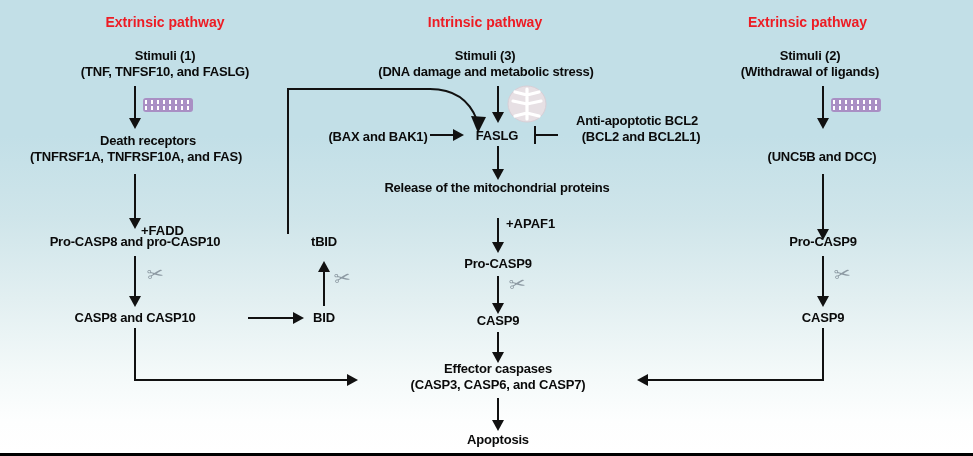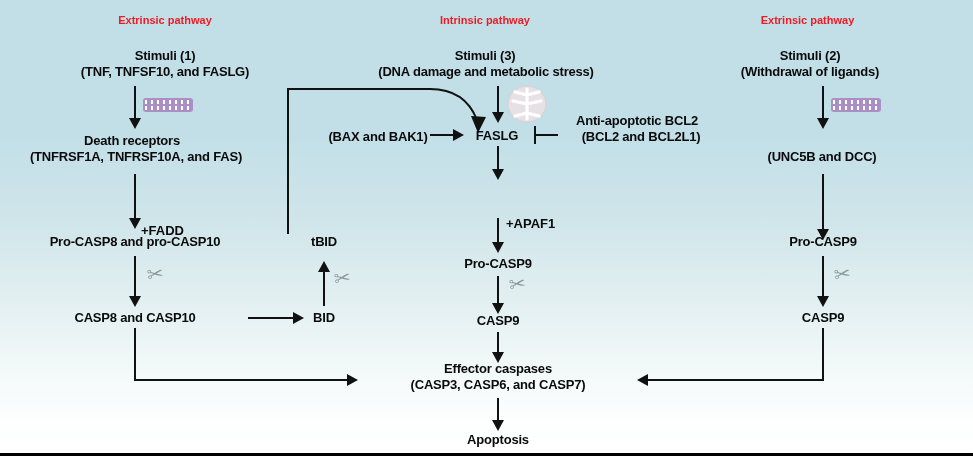--- a/index.html
+++ b/index.html
@@ -20,21 +20,21 @@
     font-weight:bold;
     font-size:13px;
     line-height:15px;
     text-align:center;
     white-space:nowrap;
     letter-spacing:-0.2px;
   }
   .header{
     position:absolute;
     font-weight:bold;
-    font-size:11px;
+    font-size:14px;
     text-align:center;
     white-space:nowrap;
     color:#ed1c24;
   }
   
   .vline{position:absolute;background:#111;width:2px;}
   .hline{position:absolute;background:#111;height:2px;}
   .arrow-down{
     position:absolute;width:0;height:0;
     border-left:6px solid transparent;
@@ -90,21 +90,21 @@
   <div class="header" style="left:385px;top:14px;width:200px;">Intrinsic pathway</div>
   <div class="header" style="left:700px;top:14px;width:215px;">Extrinsic pathway</div>
 
   <div class="node" style="left:60px;top:48px;width:210px;">Stimuli (1)</div>
   <div class="node" style="left:35px;top:64px;width:260px;">(TNF, TNFSF10, and FASLG)</div>
 
   <div class="vline" style="left:134px;top:86px;height:36px;"></div>
   <div class="arrow-down" style="left:129px;top:118px;"></div>
   <div class="membrane" style="left:143px;top:98px;width:50px;height:14px;"></div>
 
-  <div class="node" style="left:56px;top:133px;width:152px;text-align:center;">Death receptors</div>
+  <div class="node" style="left:72px;top:133px;width:152px;text-align:center;">Death receptors</div>
   <div class="node" style="left:10px;top:149px;width:252px;">(TNFRSF1A, TNFRSF10A, and FAS)</div>
 
   <div class="vline" style="left:134px;top:174px;height:49px;"></div>
   <div class="arrow-down" style="left:129px;top:218px;"></div>
   <div class="label-note" style="left:141px;top:188px;margin-top:35px;">+FADD</div>
 
   <div class="node" style="left:19px;top:234px;width:232px;">Pro-CASP8 and pro-CASP10</div>
 
   <div class="vline" style="left:134px;top:256px;height:46px;"></div>
   <div class="arrow-down" style="left:129px;top:296px;"></div>
@@ -150,20 +150,21 @@
   <div class="arrow-right" style="left:453px;top:129px;"></div>
 
   <div class="node" style="left:552px;top:113px;width:170px;">Anti-apoptotic BCL2</div>
   <div class="node" style="left:556px;top:129px;width:170px;">(BCL2 and BCL2L1)</div>
   <div class="hline" style="left:534px;top:134px;width:24px;"></div>
   <div class="inhibit-bar" style="left:534px;top:126px;height:18px;"></div>
 
   <div class="vline" style="left:497px;top:146px;height:28px;"></div>
   <div class="arrow-down" style="left:492px;top:169px;"></div>
 
+  <div class="node" style="left:357px;top:180px;width:280px;">Release of the mitochondrial proteins</div>
 
   <div class="vline" style="left:497px;top:218px;height:30px;"></div>
   <div class="arrow-down" style="left:492px;top:242px;"></div>
   <div class="label-note" style="left:506px;top:216px;">+APAF1</div>
 
   <div class="node" style="left:453px;top:256px;width:90px;">Pro-CASP9</div>
 
   <div class="vline" style="left:497px;top:276px;height:33px;"></div>
   <div class="arrow-down" style="left:492px;top:303px;"></div>
   <div class="scissors" style="left:509px;top:274px;">✂</div>

